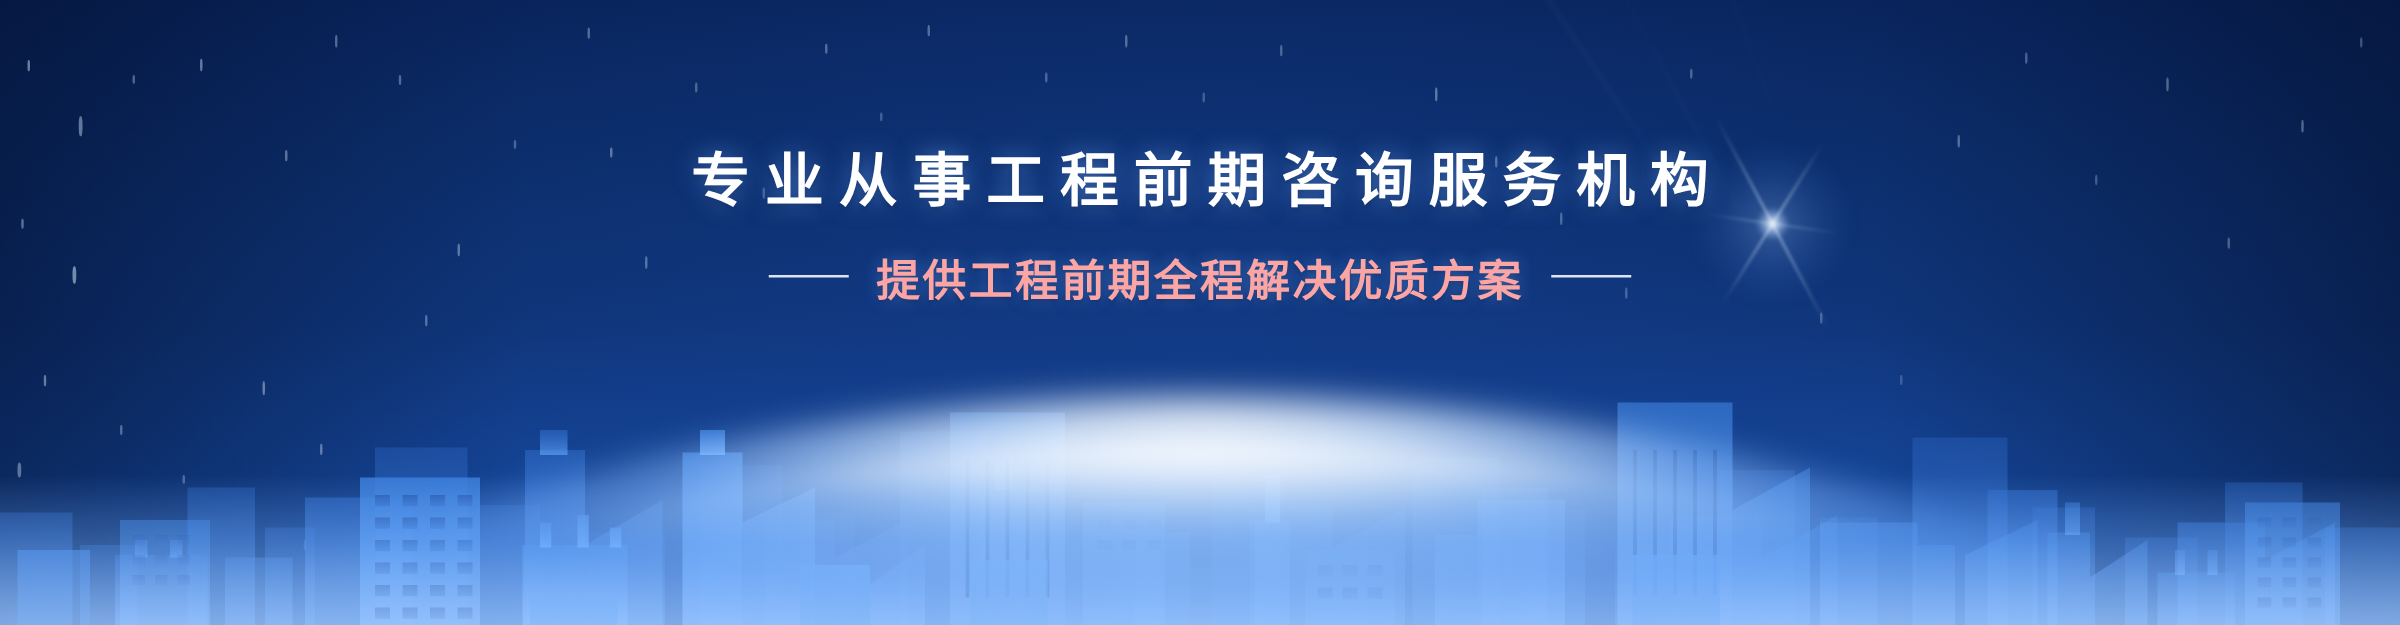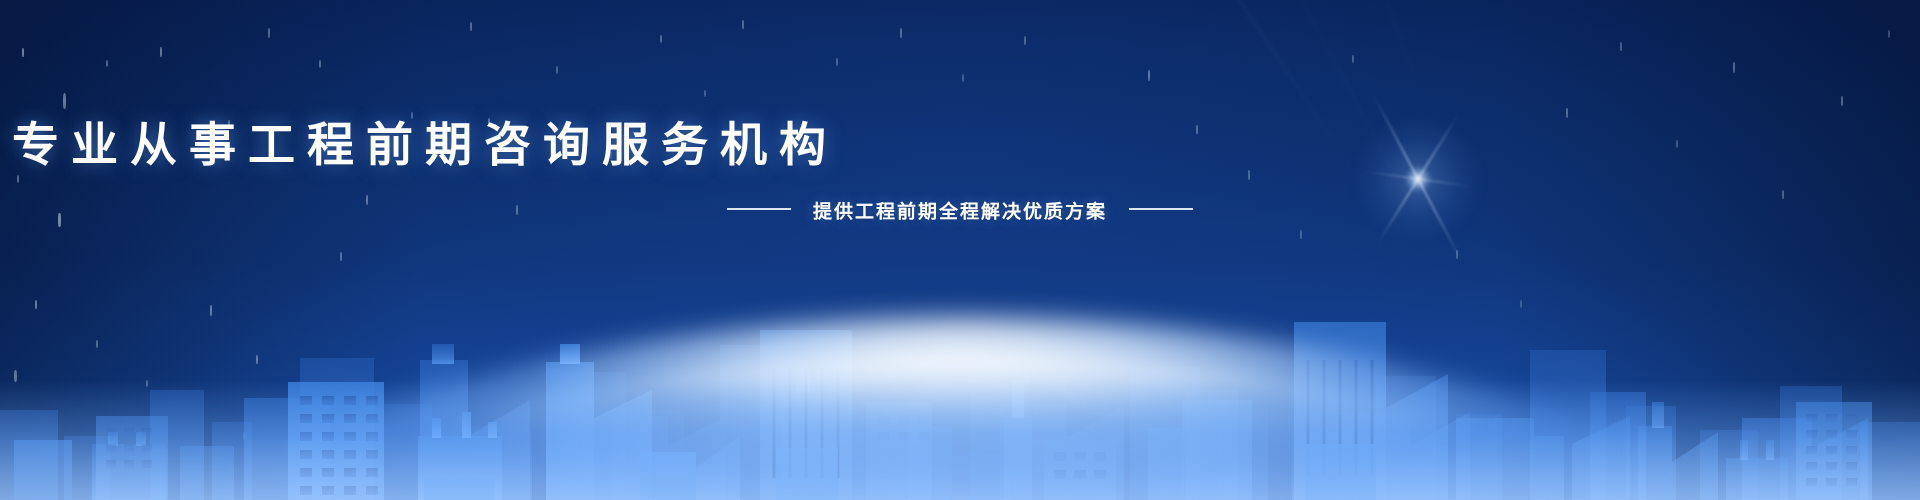--- a/index.html
+++ b/index.html
@@ -128,21 +128,21 @@
     height: 120px;
     background: linear-gradient(180deg, rgba(120,175,255,0) 0%, rgba(130,185,255,0.30) 45%, rgba(185,215,255,0.55) 100%);
     pointer-events: none;
   }
 
   
   .content {
     position: absolute;
     left: 0; right: 0;
     top: 118px;
-    text-align: left;
+    text-align: center;
     z-index: 6;
   }
 
   .headline {
     margin: 0;
     color: #ffffff;
     font-size: 47px;
     font-weight: 700;
     letter-spacing: 12px;
     line-height: 1.16;
@@ -160,22 +160,22 @@
     gap: 22px;
     white-space: nowrap;
   }
   .subline .rule {
     display: block;
     width: 64px;
     height: 2px;
     background: rgba(236,244,255,0.92);
   }
   .subline .sub-text {
-    color: #ffffff;
-    font-size: 19px;
+    color: #fca5a5;
+    font-size: 35px;
     font-weight: 700;
     letter-spacing: 2px;
     text-shadow: 0 0 12px rgba(110,170,255,0.45), 0 1px 4px rgba(4,20,60,0.5);
   }
 
   .tagline {
     margin: 26px 0 0 0;
     color: #ffffff;
     font-size: 17px;
     font-weight: 700;

